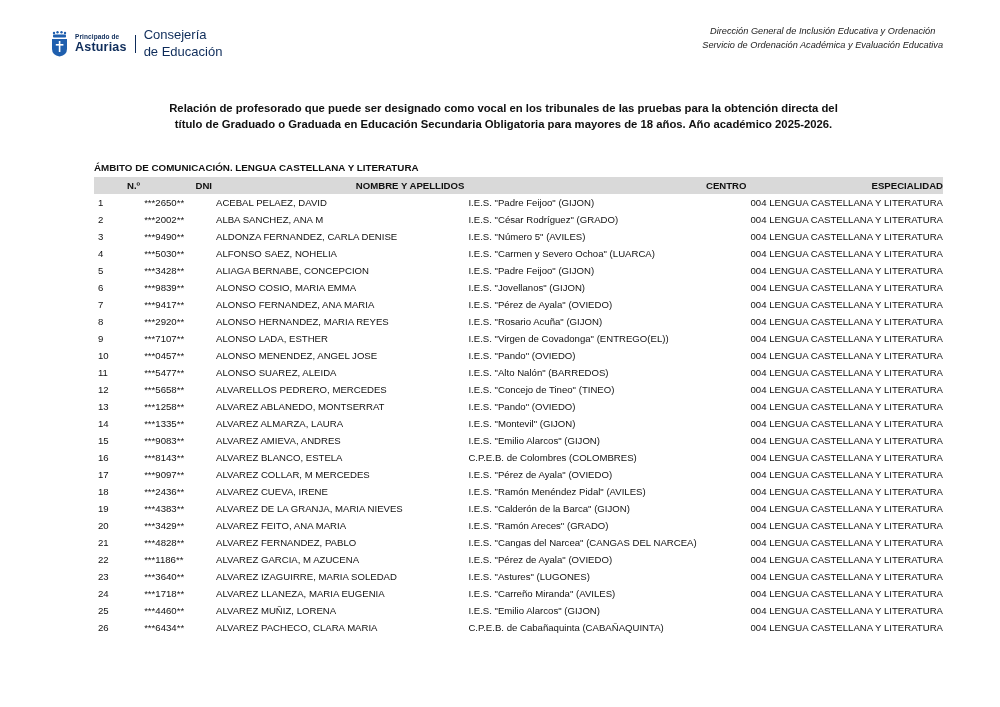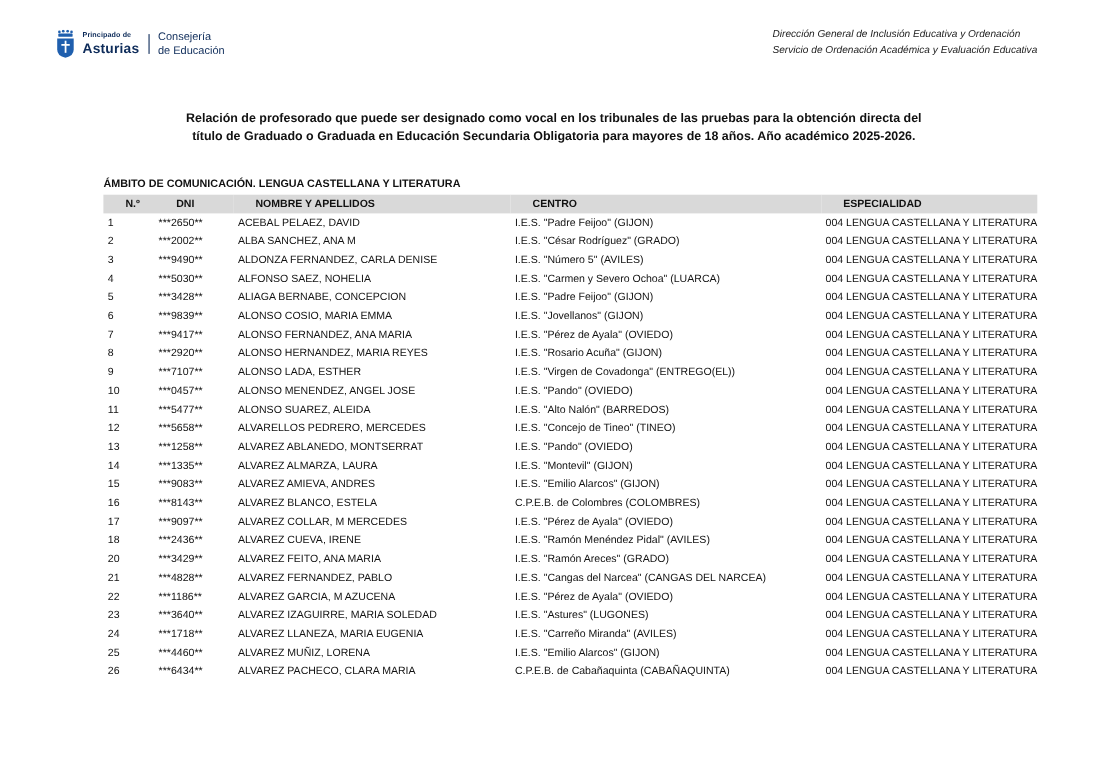--- a/index.html
+++ b/index.html
@@ -7,30 +7,30 @@
     width: 1000px; height: 707px; position: relative; overflow: hidden;
     font-family: "Liberation Sans", "DejaVu Sans", sans-serif; color: #000;
   }
   .logo { position: absolute; left: 51px; top: 27px; display: flex; align-items: center; }
   .logo .shield { width: 17px; height: 26px; position: relative; }
   .logo .shield svg { display: block; }
   .logo .brand { margin-left: 7px; line-height: 1; }
   .logo .brand .l1 { font-size: 6.5px; font-weight: bold; color: #0e2c5a; letter-spacing: 0.1px; }
   .logo .brand .l2 { font-size: 12.5px; font-weight: bold; color: #0e2c5a; margin-top: 1px; letter-spacing: 0.2px; }
   .logo .sep { width: 1px; height: 18px; background: #0e2c5a; margin: 0 8px 0 8px; }
-  .logo .dept { font-size: 10px; color: #0e2c5a; line-height: 1.3; }
-
-  .org { position: absolute; right: 57px; top: 24px; text-align: left; font-style: italic; font-size: 9.2px; line-height: 14px; color: #222; }
+  .logo .dept { font-size: 13px; color: #0e2c5a; line-height: 1.3; }
+
+  .org { position: absolute; right: 57px; top: 24px; text-align: center; font-style: italic; font-size: 9.2px; line-height: 14px; color: #222; }
 
   .title { position: absolute; left: 100px; width: 807px; top: 100px; text-align: center; font-weight: bold; font-size: 11.3px; line-height: 16px; color: #111; }
 
   .section { position: absolute; left: 94px; width: 849px; top: 162px; text-align: left; font-weight: bold; font-size: 9.8px; color: #111; }
 
   table.list { position: absolute; left: 94px; top: 177px; width: 849px; border-collapse: collapse; font-size: 9.6px; color: #111; }
-  table.list th { background: #d9d9d9; text-align: left; font-weight: bold; height: 17px; padding: 0 0 0 20px; }
+  table.list th { background: #d9d9d9; text-align: right; font-weight: bold; height: 17px; padding: 0 0 0 20px; }
   table.list td { height: 17px; padding: 0 0 0 4px; white-space: nowrap; }
   .c-n { width: 29px; }
   .c-dni { width: 58px; }
   .c-name { width: 246px; }
   .c-centro { width: 273px; }
 </style>
 </head>
 <body>
 
 <div class="logo">
@@ -200,20 +200,27 @@
         <td>004 LENGUA CASTELLANA Y LITERATURA</td>
       </tr>
       <tr>
         <td>18</td>
         <td>***2436**</td>
         <td>ALVAREZ CUEVA, IRENE</td>
         <td>I.E.S. "Ramón Menéndez Pidal" (AVILES)</td>
         <td>004 LENGUA CASTELLANA Y LITERATURA</td>
       </tr>
       <tr>
+        <td>19</td>
+        <td>***4383**</td>
+        <td>ALVAREZ DE LA GRANJA, MARIA NIEVES</td>
+        <td>I.E.S. "Calderón de la Barca" (GIJON)</td>
+        <td>004 LENGUA CASTELLANA Y LITERATURA</td>
+      </tr>
+      <tr>
         <td>20</td>
         <td>***3429**</td>
         <td>ALVAREZ FEITO, ANA MARIA</td>
         <td>I.E.S. "Ramón Areces" (GRADO)</td>
         <td>004 LENGUA CASTELLANA Y LITERATURA</td>
       </tr>
       <tr>
         <td>21</td>
         <td>***4828**</td>
         <td>ALVAREZ FERNANDEZ, PABLO</td>

